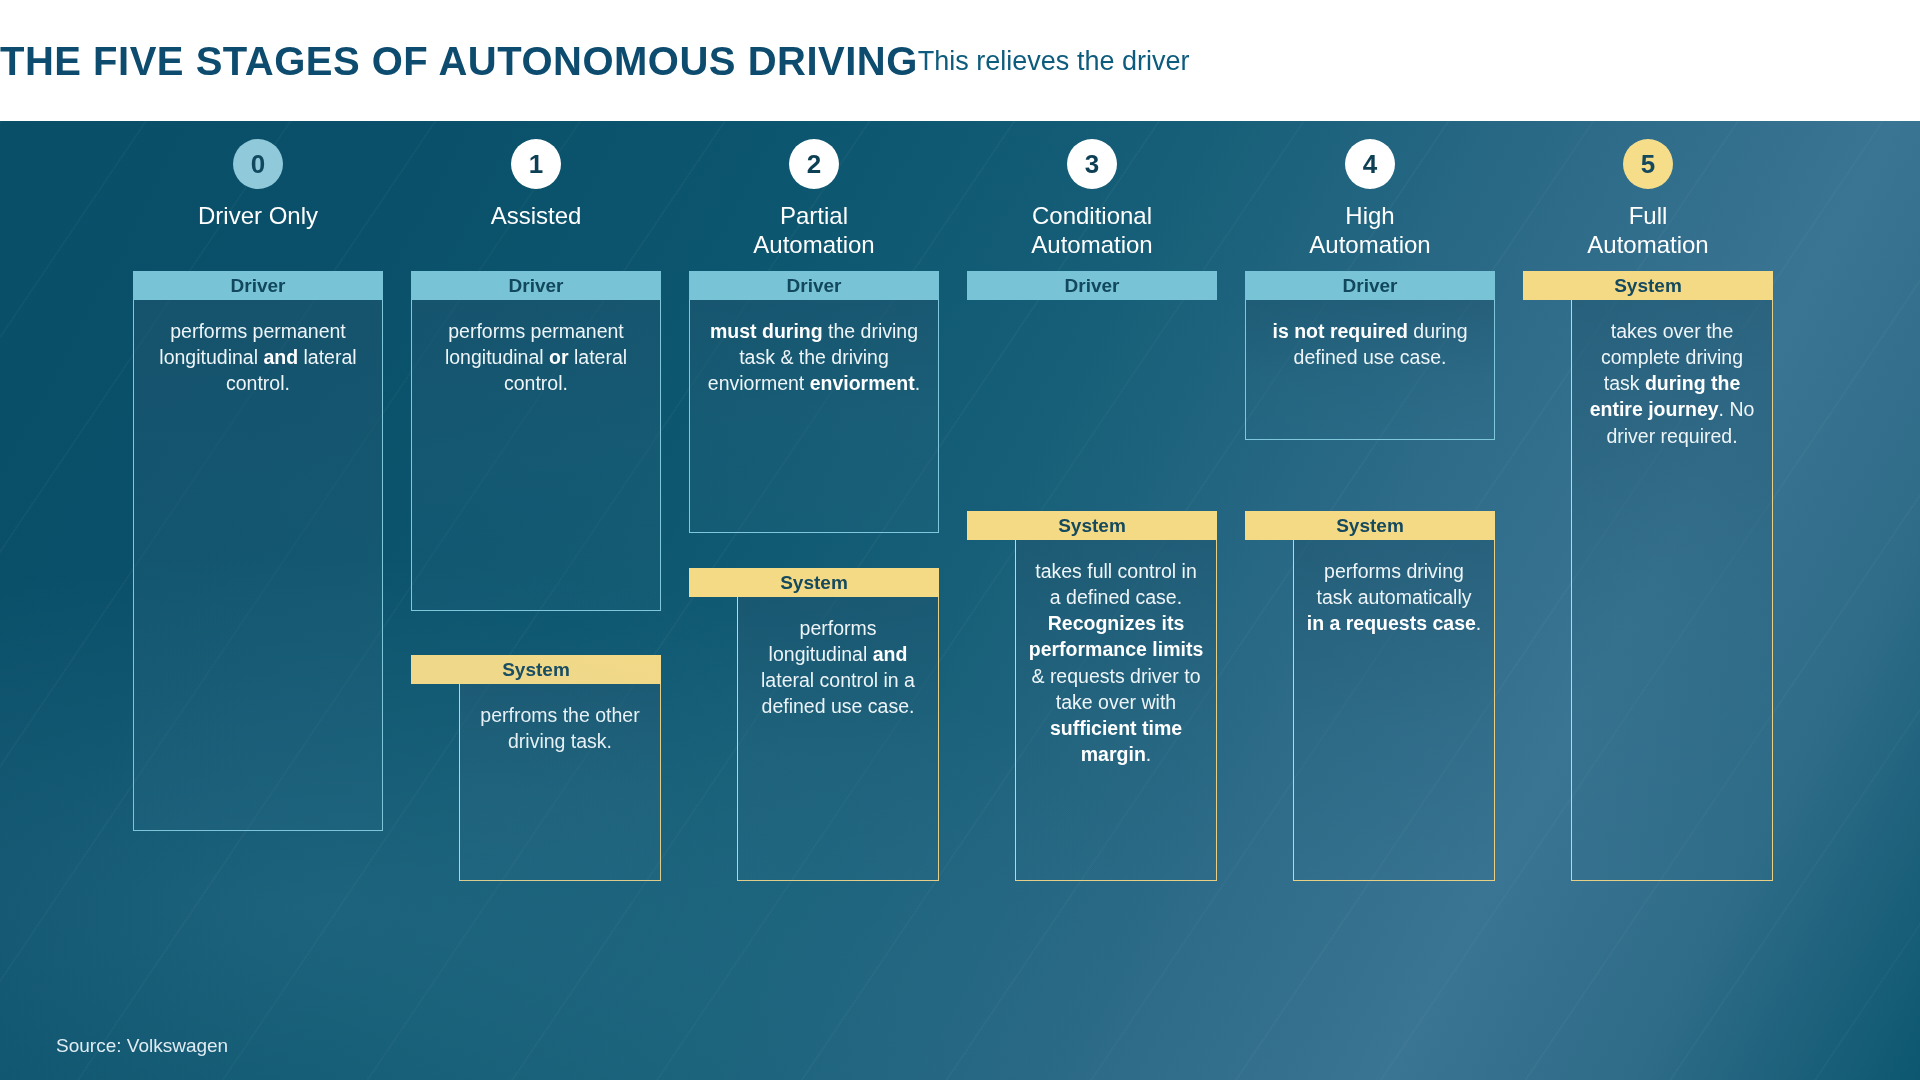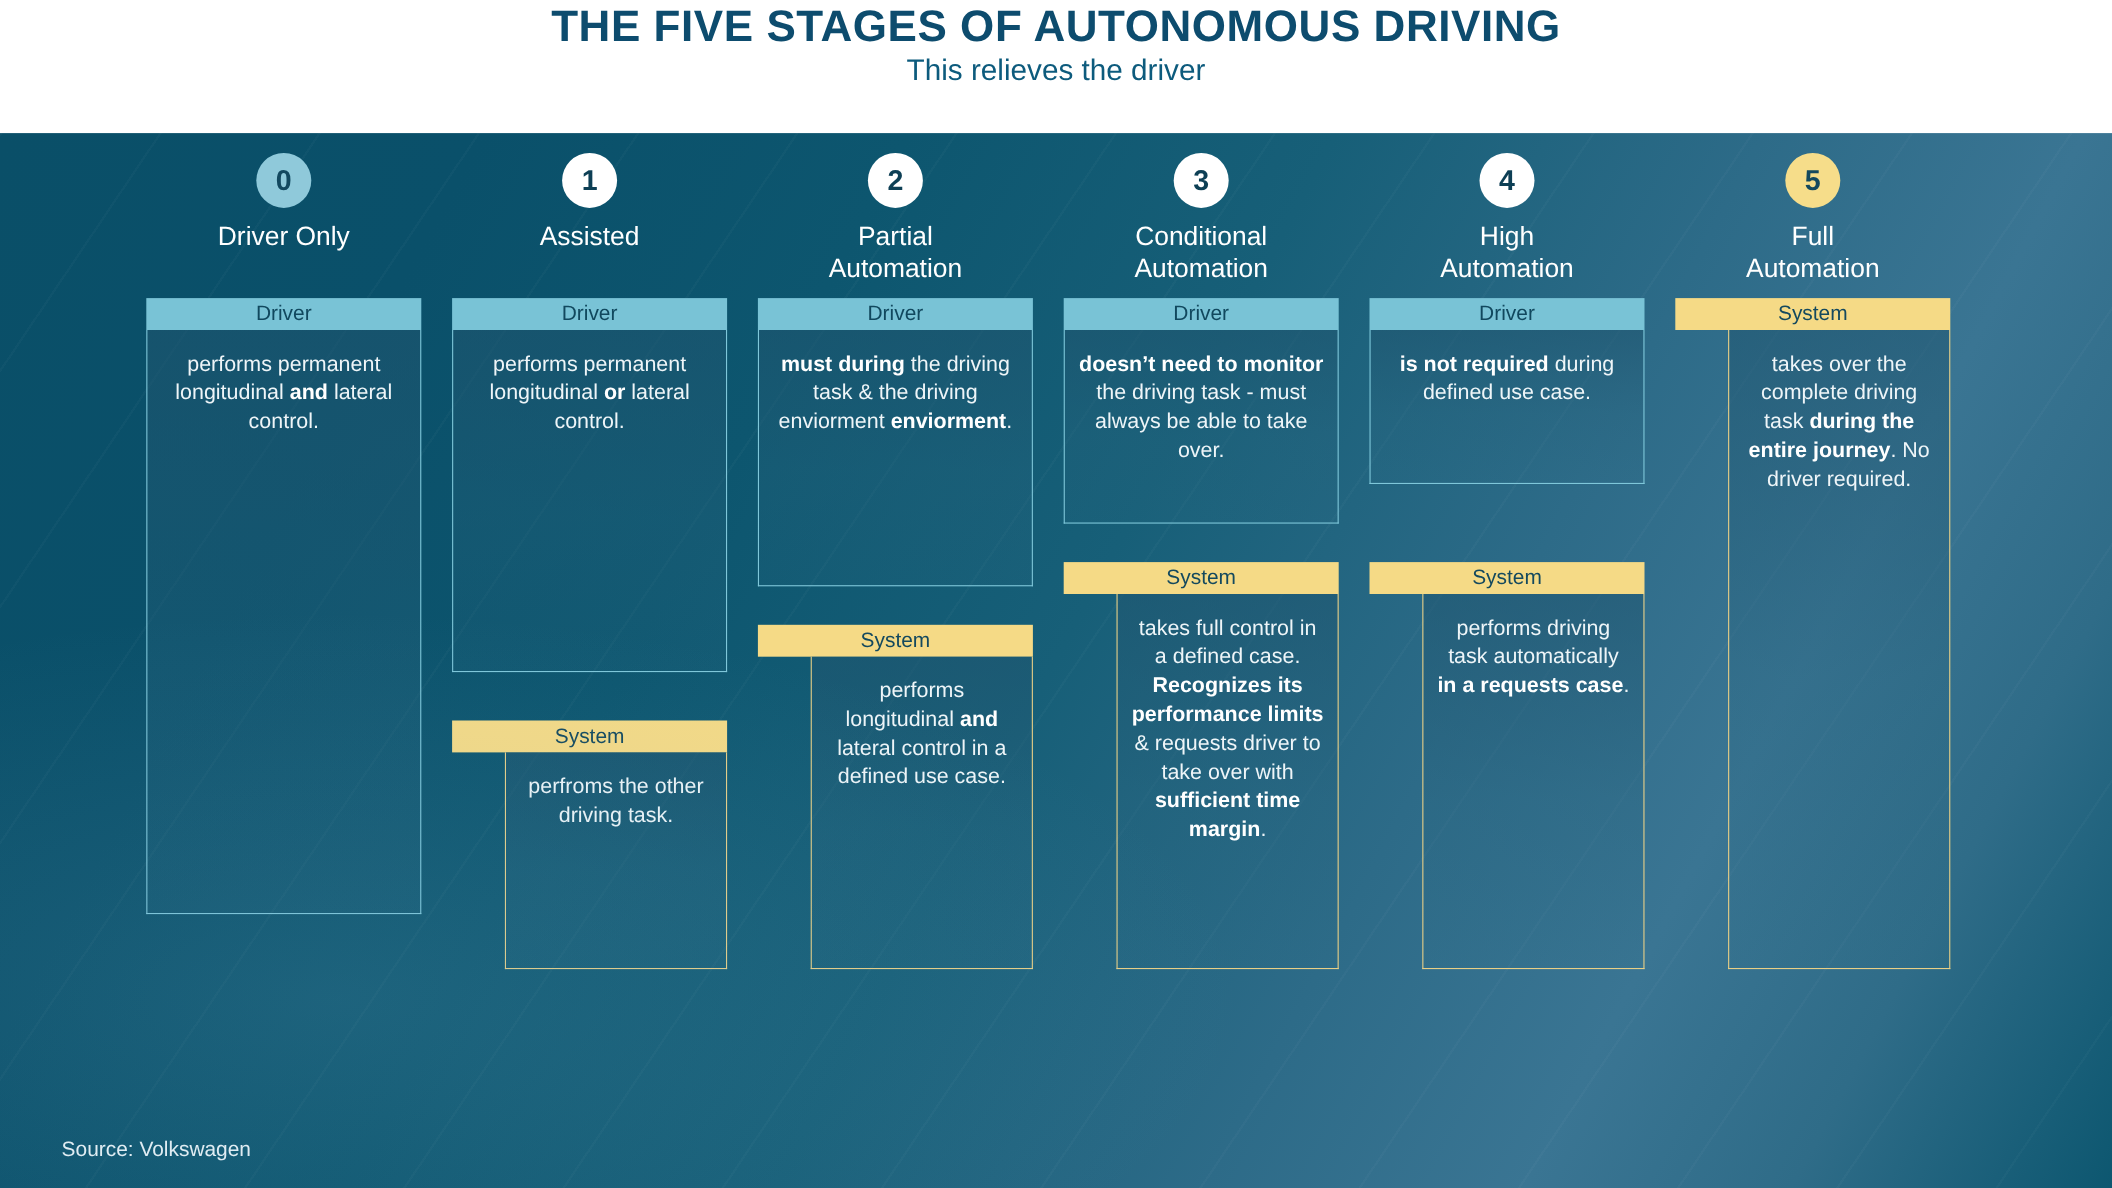--- a/index.html
+++ b/index.html
@@ -14,21 +14,21 @@
     position:relative;
     width:1920px; height:1080px;
     background:#ffffff;
   }
 
   
   #header {
     position:absolute; left:0; top:0;
     width:1920px; height:121px;
     background:#ffffff;
-    display:flex; flex-direction:column;
+    display:flex; flex-direction:row;
     align-items:center; justify-content:flex-start;
     padding-top:1px;
   }
   #title {
     font-size:40px; font-weight:bold;
     letter-spacing:0.5px;
     color:#0d4c6e;
     text-transform:uppercase;
     line-height:1.15;
   }
@@ -118,21 +118,21 @@
 
   
   .card {
     position:absolute;
     left:0;
     width:250px;
   }
   .card-head {
     height:29px;
     display:flex; align-items:center; justify-content:center;
-    font-size:19px; font-weight:normal;
+    font-size:19px; font-weight:bold;
     line-height:1;
   }
   .card-body {
     padding:18px 12px 10px 12px;
     text-align:center;
     color:#eef5f8;
     font-size:19.5px;
     line-height:1.34;
   }
   .card-body b { color:#ffffff; font-weight:bold; }
@@ -217,21 +217,20 @@
           <div class="card system" style="top: 447px;">
             <div class="card-head">System</div>
             <div class="card-body" style="height: 284px;"><span>performs longitudinal </span><b>and</b><span> lateral control in a defined use case.</span></div>
           </div>
         </div>
         <div class="col" style="left: 967px;">
           <div class="badge white">3</div>
           <div class="stage-label">Conditional<br>Automation</div>
           <div class="card driver" style="top: 150px;">
             <div class="card-head">Driver</div>
-            <div class="card-body" style="height: 176px;"><b>doesn’t need to monitor</b><span> the driving task - must always be able to take over.</span></div>
           </div>
           <div class="card system" style="top: 390px;">
             <div class="card-head">System</div>
             <div class="card-body" style="height: 341px;"><span>takes full control in a defined case. </span><b>Recognizes its performance limits</b><span> &amp; requests driver to take over with </span><b>sufficient time margin</b><span>.</span></div>
           </div>
         </div>
         <div class="col" style="left: 1245px;">
           <div class="badge white">4</div>
           <div class="stage-label">High<br>Automation</div>
           <div class="card driver" style="top: 150px;">

